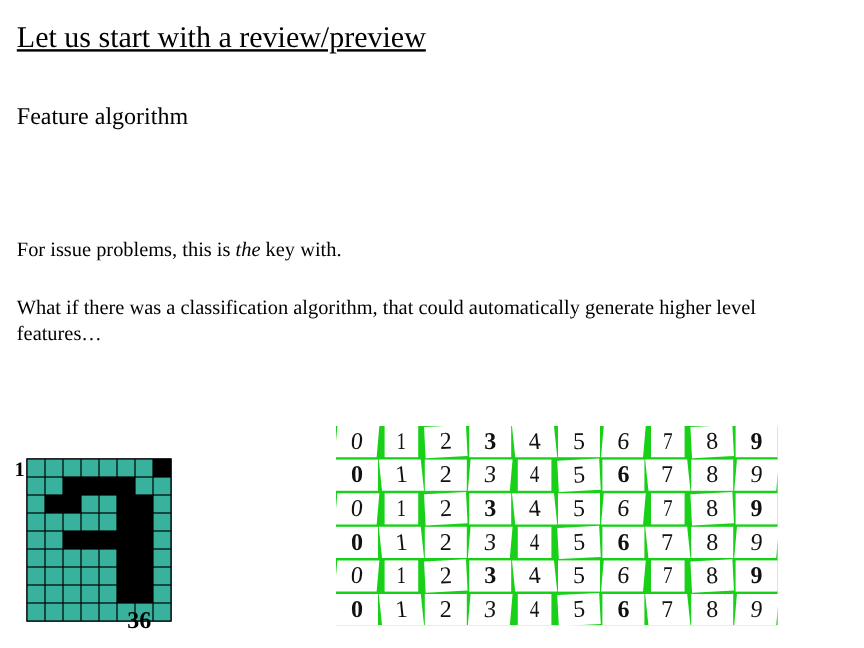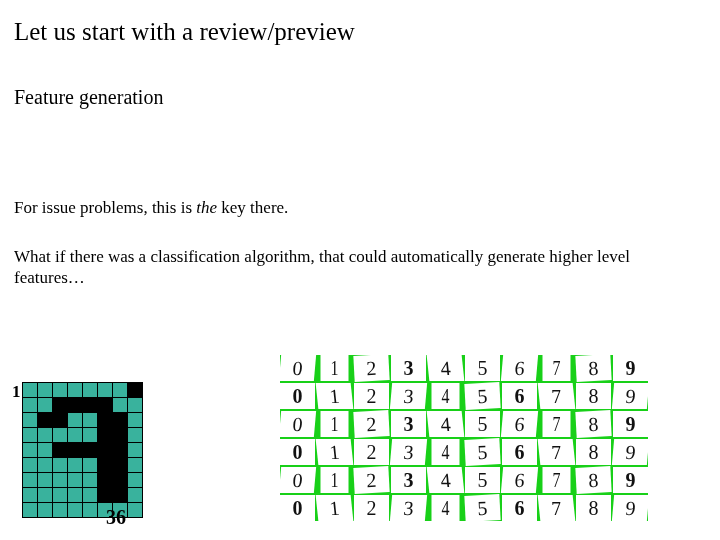--- a/index.html
+++ b/index.html
@@ -11,20 +11,21 @@
     font-family: "Times New Roman", Times, serif;
     color: #000;
     position: relative;
     overflow: hidden;
   }
   .title {
     position: absolute;
     left: 14px;
     top: 18px;
     font-size: 25px;
+    text-decoration: underline;
   }
   .subtitle {
     position: absolute;
     left: 14px;
     top: 86px;
     font-size: 20px;
   }
   .line1 {
     position: absolute;
     left: 14px;
@@ -93,24 +94,24 @@
     line-height: 26px;
     text-align: center;
     color: #111;
     font-weight: 500;
   }
 </style>
 </head>
 <body>
 
 <div class="title">Let us start with a review/preview</div>
-<div class="subtitle">Feature generation</div>
+<div class="subtitle">Feature algorithm</div>
 
 <div class="line1">
-  <span>For issue problems, this is </span><em class="the">the</em><span> key there.</span>
+  <span>For issue problems, this is </span><em class="the">the</em><span> key with.</span>
 </div>
 
 <div class="line2">What if there was a classification algorithm, that could automatically generate higher level features…</div>
 
 <div class="label1">1</div>
 <div class="pixgrid" id="pixgrid">
     <div class="c0"></div>
     <div class="c0"></div>
     <div class="c0"></div>
     <div class="c0"></div>

